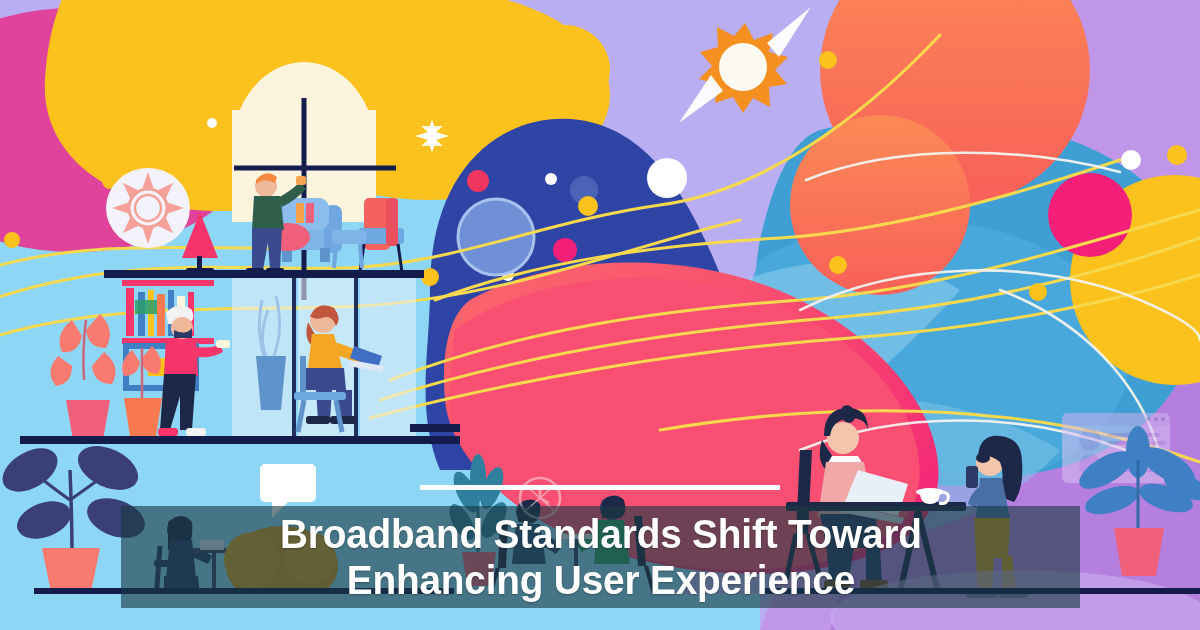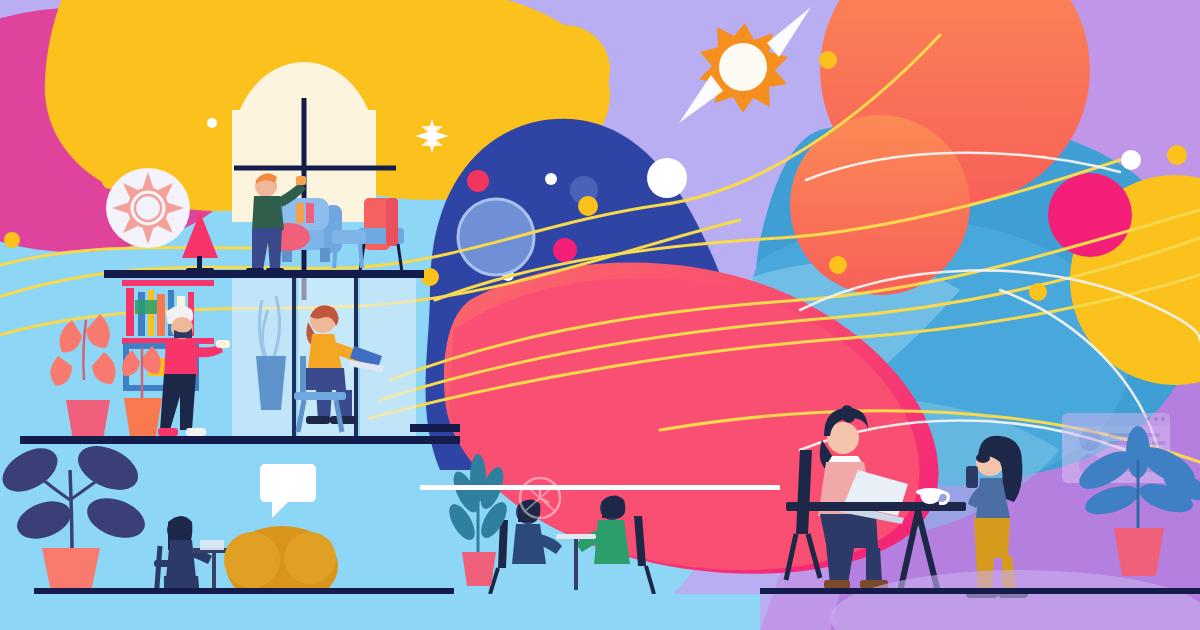--- a/index.html
+++ b/index.html
@@ -449,14 +449,18 @@
       <rect x="760" y="588" width="440" height="6" fill="#141c4b"></rect>
 
       <rect x="34" y="588" width="420" height="6" fill="#141c4b"></rect>
 
       <rect x="0" y="594" width="760" height="36" fill="#8ed6f5"></rect>
     </g>
   </svg>
 
   <div class="rule"></div>
 
+  <div class="title-band">
+    <h1 class="title-text">Broadband Standards Shift Toward
+Enhancing User Experience</h1>
+  </div>
 
 </div>
 
 </body></html>

